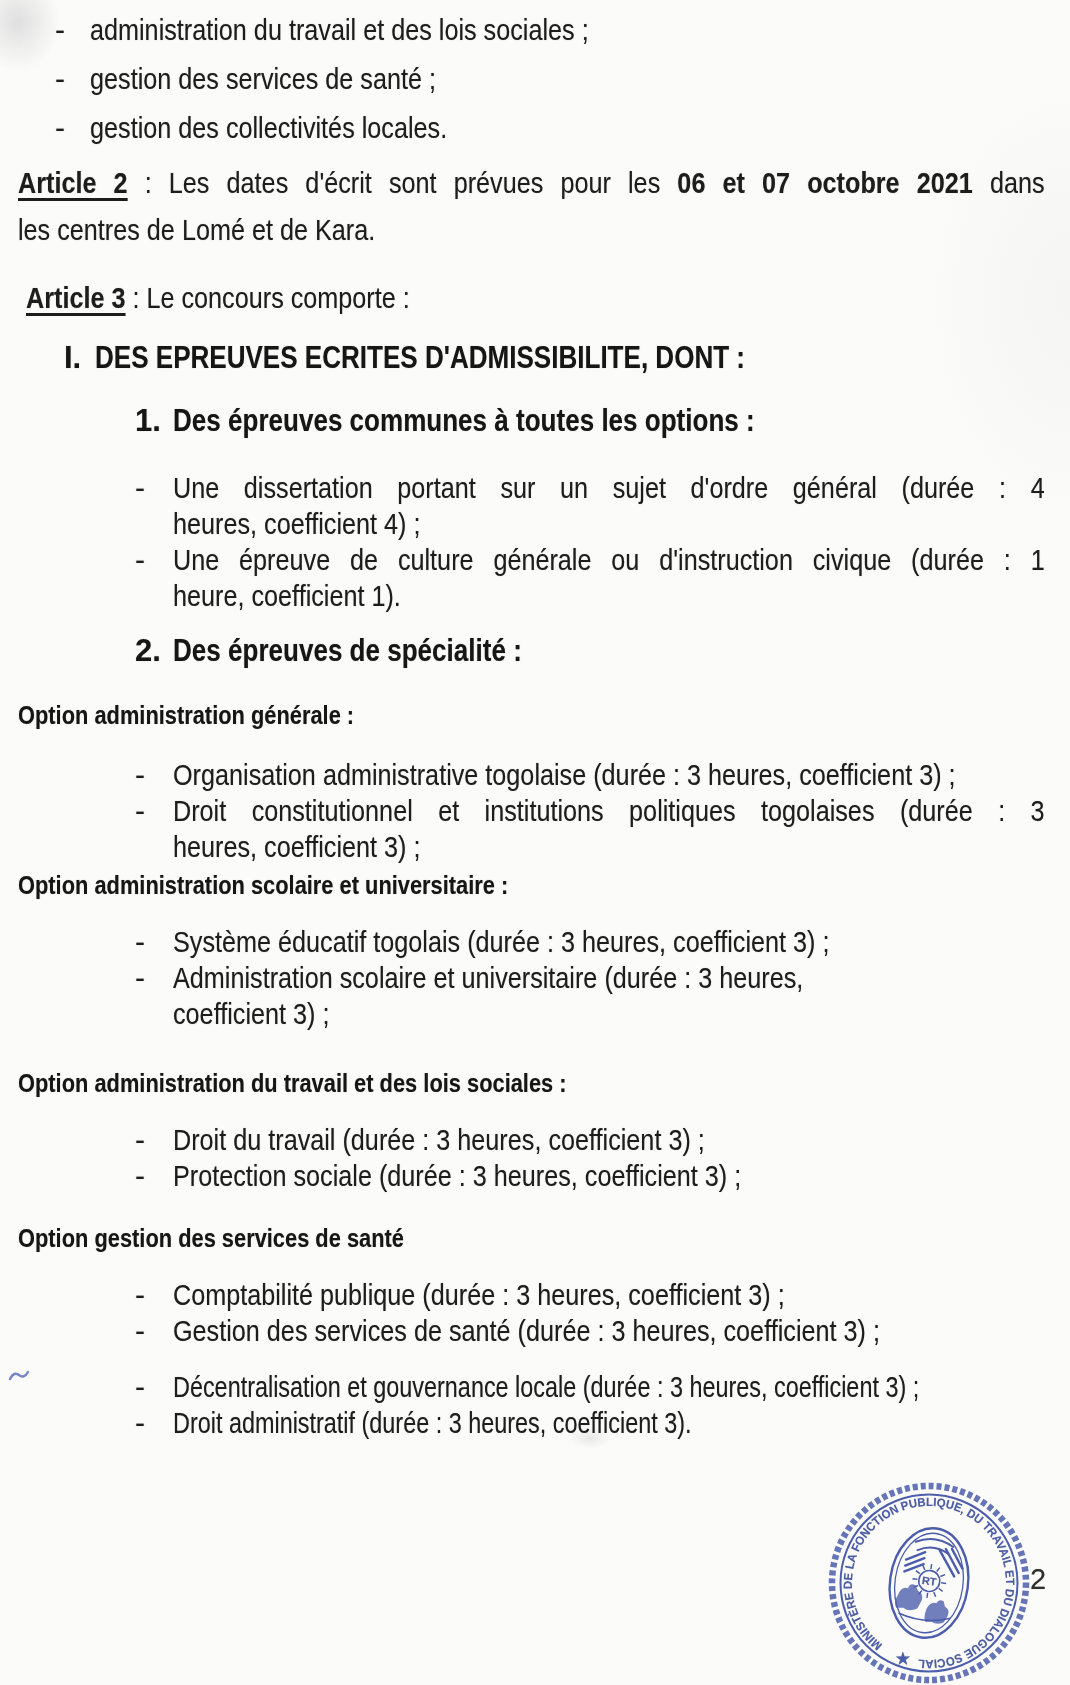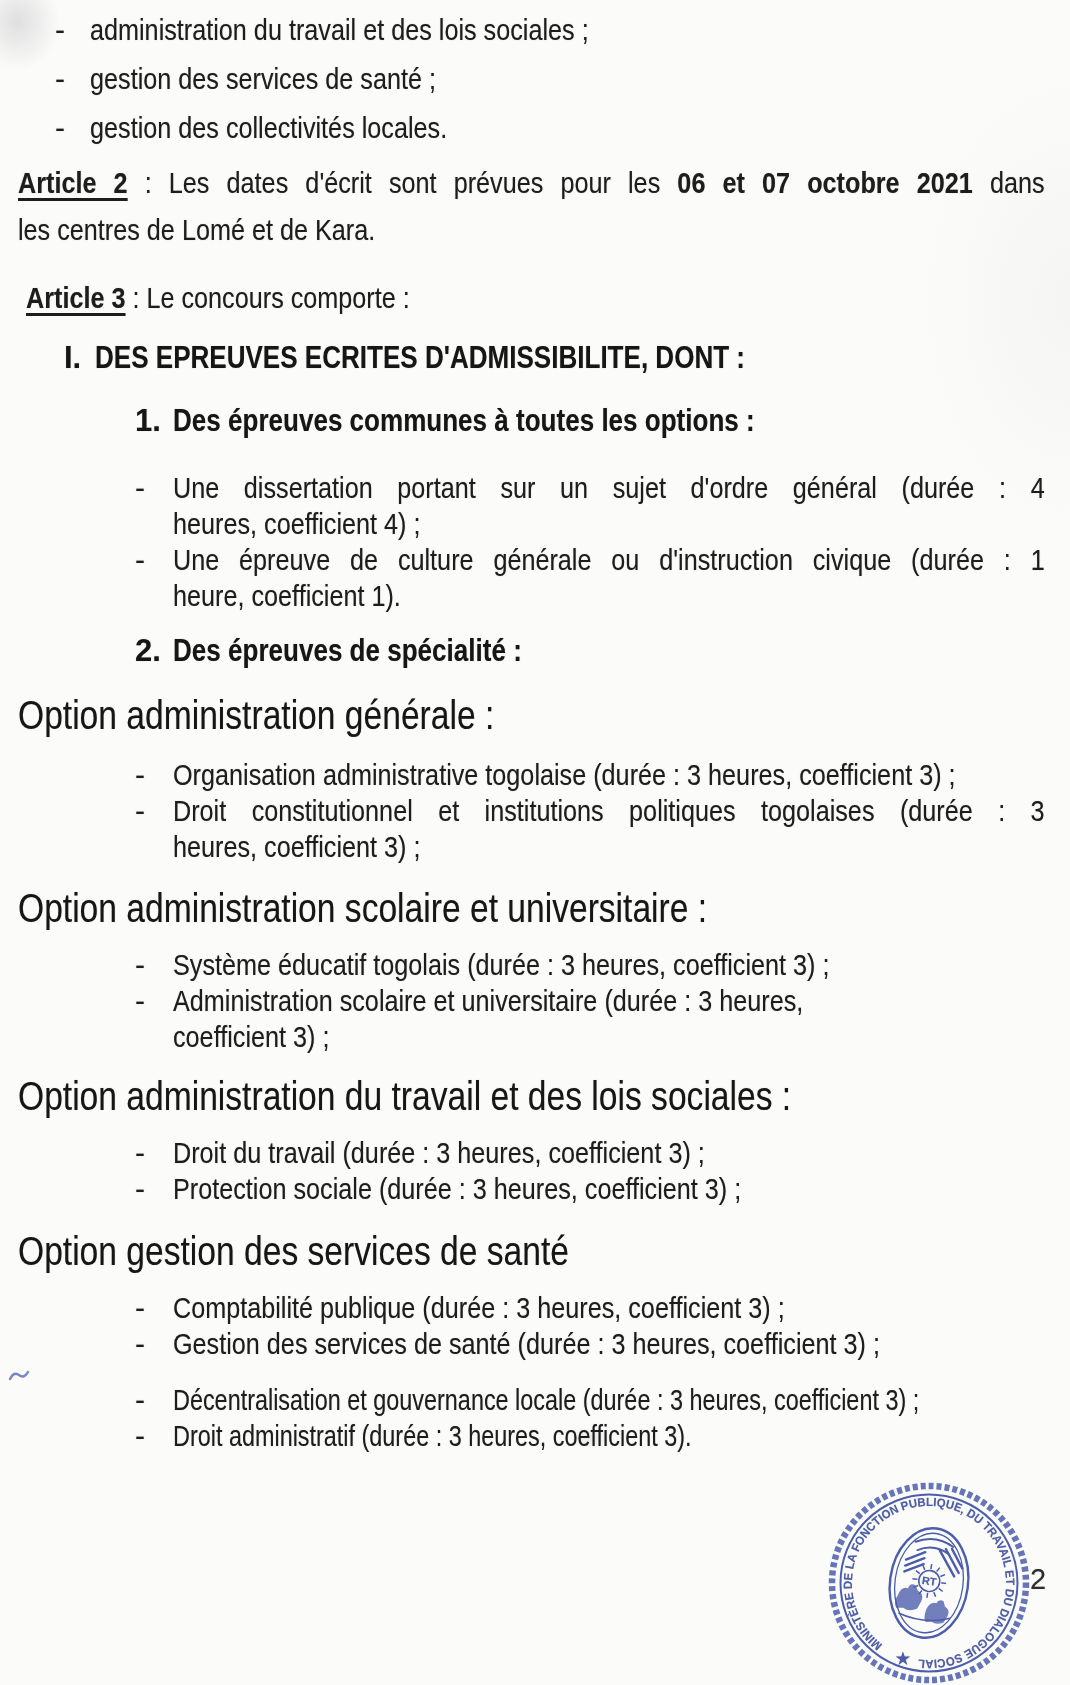--- a/index.html
+++ b/index.html
@@ -31,21 +31,21 @@
   .jl{text-align:justify;text-align-last:justify;}
   .para{line-height:47px;}
   .para .line{line-height:47px;}
   .b{font-weight:700;}
   .art-label{font-weight:700;text-decoration:underline;text-decoration-thickness:3px;text-underline-offset:5px;}
   .hrow{position:relative;line-height:40px;font-weight:700;color:#161616;}
   .h-roman{padding-left:77px;font-size:31px;}
   .h-roman .hnum{position:absolute;left:46px;top:0;}
   .h-num{padding-left:155px;font-size:31px;}
   .h-num .hnum{position:absolute;left:117px;top:0;}
-  .opt-h{line-height:40px;font-weight:400;font-size:40px;color:#161616;}
+  .opt-h{line-height:40px;font-weight:700;font-size:26px;color:#161616;}
   .pagenum{position:absolute;left:1030px;top:1563px;font-size:29px;color:#2e2e2e;}
   .ink-mark{position:absolute;left:8px;top:1368px;}
   .stamp{position:absolute;left:823px;top:1477px;width:212px;height:212px;opacity:.92;}
   .stamp .ring-t{fill:#3d50a5;font-weight:700;font-size:12px;font-family:"Liberation Sans",sans-serif;}
   .stamp .star-t{fill:#3d50a5;font-weight:700;font-size:16px;font-family:"Liberation Sans",sans-serif;}
   .stamp .rt{fill:#3d50a5;font-weight:700;font-size:11px;text-anchor:middle;font-family:"Liberation Sans",sans-serif;}
 </style>
 </head>
 <body>
 
@@ -120,40 +120,40 @@
       </li>
       <li>
         <span class="dash">-</span>
         <div class="sqz">
           <div class="line jl">Droit constitutionnel et institutions politiques togolaises (durée : 3</div>
           <div class="line">heures, coefficient 3) ;</div>
         </div>
       </li>
     </ul>
 
-    <div class="opt-h" style="margin-top:23px;">
+    <div class="opt-h" style="">
       <span class="sqz">Option administration scolaire et universitaire :</span>
     </div>
     <ul class="sublist" style="margin-top:19px;">
       <li>
         <span class="dash">-</span>
         <div class="sqz">
           <div class="line nw">Système éducatif togolais (durée : 3 heures, coefficient 3) ;</div>
         </div>
       </li>
       <li>
         <span class="dash">-</span>
         <div class="sqz">
           <div class="line">Administration scolaire et universitaire (durée : 3 heures,</div>
           <div class="line">coefficient 3) ;</div>
         </div>
       </li>
     </ul>
 
-    <div class="opt-h" style="margin-top:21px;">
+    <div class="opt-h" style="margin-top:31px;">
       <span class="sqz">Option administration du travail et des lois sociales :</span>
     </div>
     <ul class="sublist" style="margin-top:19px;">
       <li>
         <span class="dash">-</span>
         <div class="sqz">
           <div class="line nw">Droit du travail (durée : 3 heures, coefficient 3) ;</div>
         </div>
       </li>
       <li>

